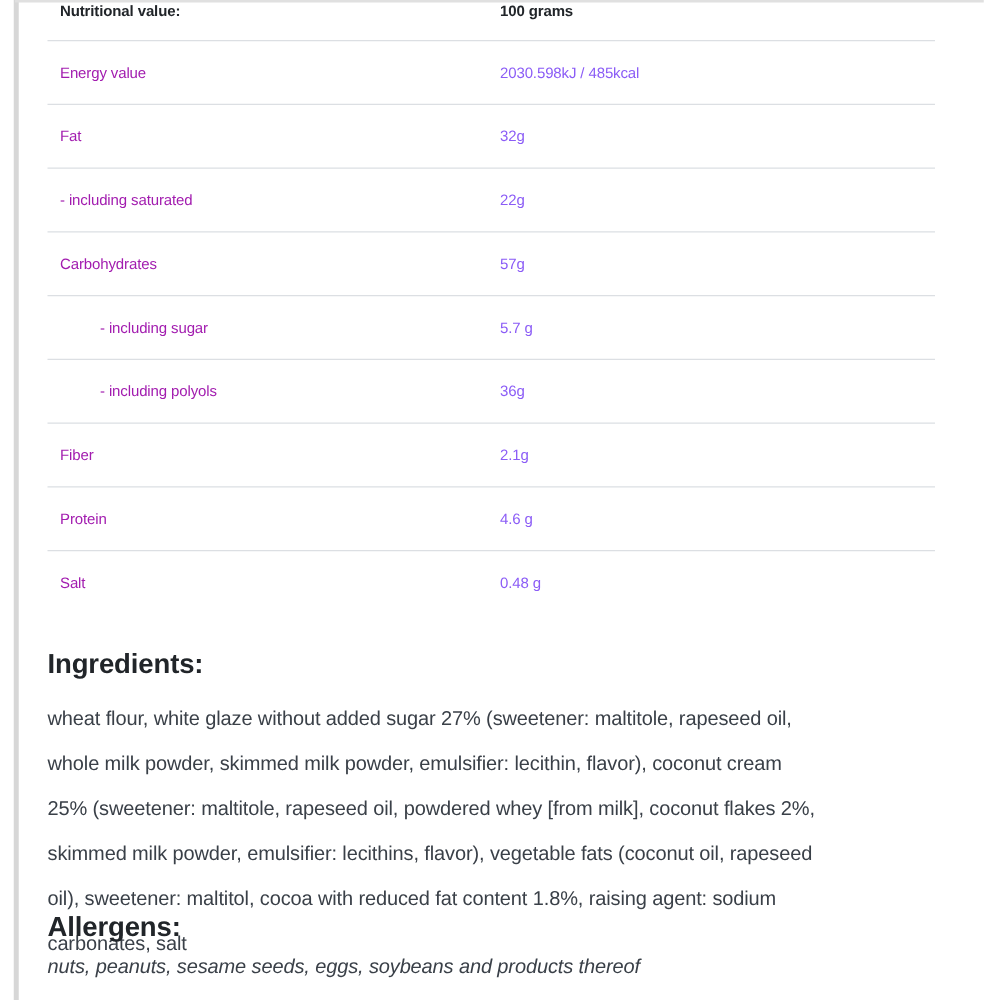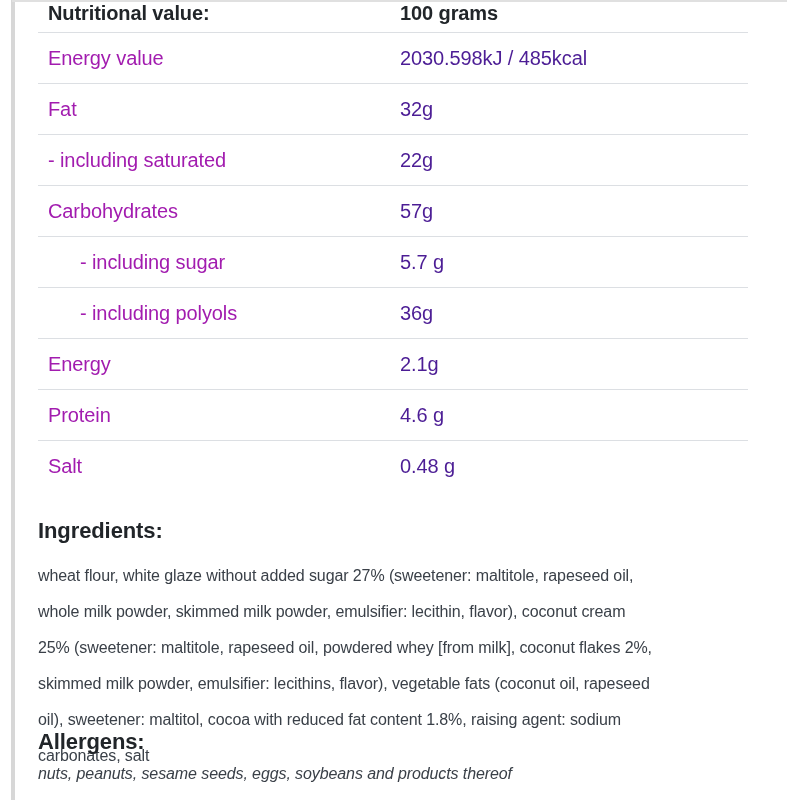--- a/index.html
+++ b/index.html
@@ -40,21 +40,21 @@
     top: 1px;
     width: 710px;
   }
   .t-row {
     display: grid;
     grid-template-columns: 352px 1fr;
     align-items: center;
     height: 50px;
     border-bottom: 1px solid #dcdfe3;
     padding-left: 10px;
-    font-size: 20px;
+    font-size: 12px;
   }
   .t-row:last-child {
     border-bottom: none;
   }
   .t-row.header {
     height: 30px;
     align-items: flex-start;
     padding-top: 1px;
     font-weight: bold;
     color: #212529;
@@ -63,21 +63,21 @@
     color: #a21caf;
   }
   .t-row.header .label,
   .t-row.header .value {
     color: #212529;
   }
   .t-row.sub .label {
     padding-left: 32px;
   }
   .value {
-    color: #4c1d95;
+    color: #8b5cf6;
   }
   
   .section {
     position: absolute;
     left: 38px;
     width: 724px;
   }
   .ingredients-section { top: 520px; }
   .section h3 {
     margin: 0;
@@ -128,21 +128,21 @@
   </div>
   <div class="t-row sub">
     <div class="label">- including sugar</div>
     <div class="value">5.7 g</div>
   </div>
   <div class="t-row sub">
     <div class="label">- including polyols</div>
     <div class="value">36g</div>
   </div>
   <div class="t-row">
-    <div class="label">Energy</div>
+    <div class="label">Fiber</div>
     <div class="value">2.1g</div>
   </div>
   <div class="t-row">
     <div class="label">Protein</div>
     <div class="value">4.6 g</div>
   </div>
   <div class="t-row">
     <div class="label">Salt</div>
     <div class="value">0.48 g</div>
   </div>

